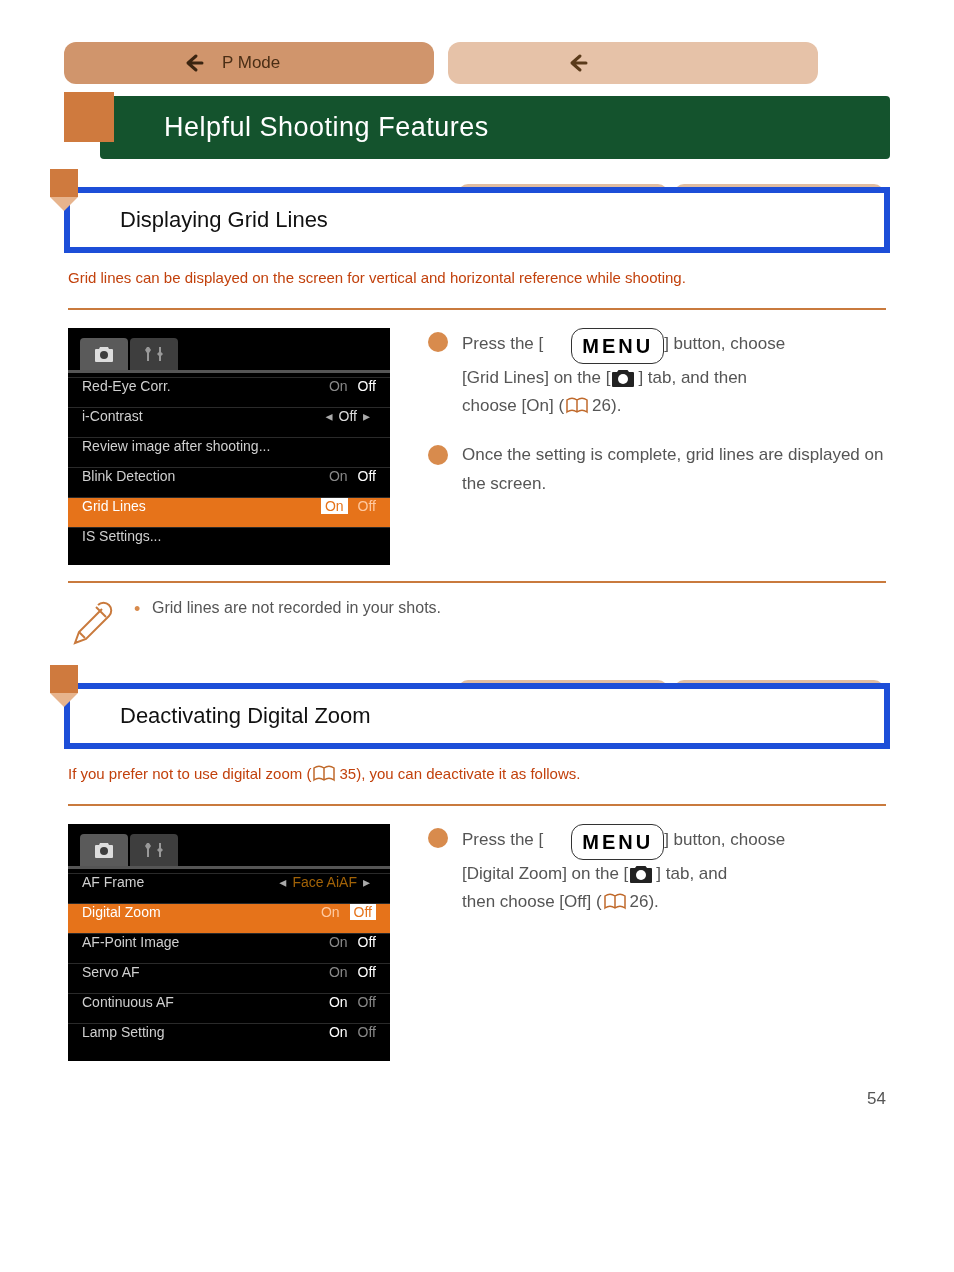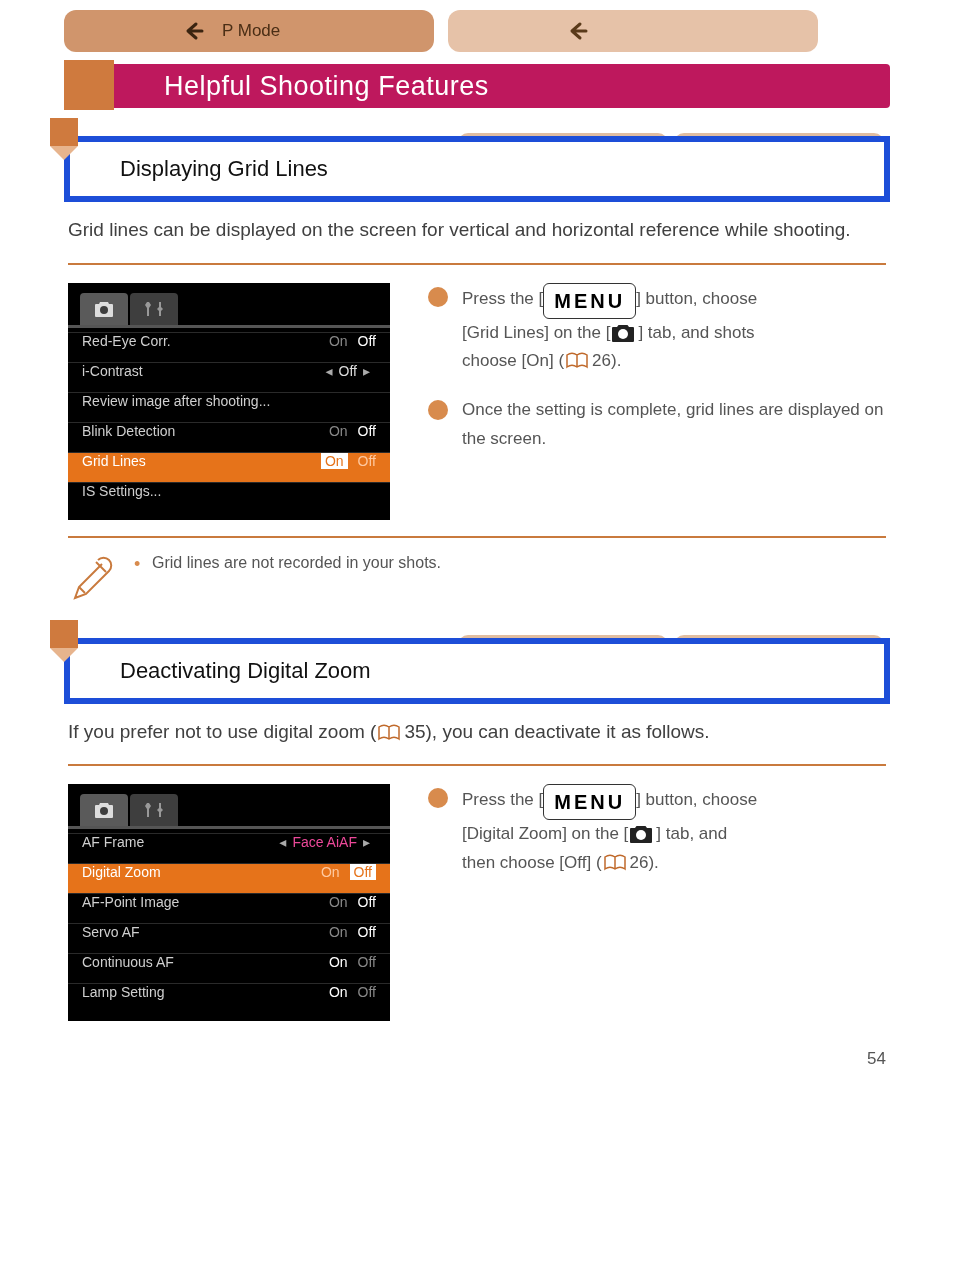--- a/index.html
+++ b/index.html
@@ -1,39 +1,39 @@
 <!DOCTYPE html>
 <html><head>
 <meta charset="utf-8">
 <style>
   * { box-sizing: border-box; margin: 0; padding: 0; }
   html, body { width: 954px; background: #fff; font-family: Arial, Helvetica, sans-serif; color: #333; }
   body { padding-bottom: 60px; }
 
   
-  .crumbs { display: flex; gap: 14px; padding: 10px 64px 4px; }
+  .crumbs { display: flex; gap: 14px; padding: 10px 64px 4px; margin-top: 32px; }
   .crumb { flex: 0 0 370px; height: 42px; border-radius: 12px; display: flex; align-items: center; padding-left: 120px; font-size: 17px; color: #5a3a1a; cursor: pointer; }
   .crumb.dark { background: #d0956c; color: #4a2e15; }
   .crumb.light { background: #e6c2a8; }
   .crumb svg { margin-right: 18px; flex: 0 0 auto; }
 
   
   .headbar { position: relative; margin: 8px 64px 18px; }
-  .headbar-bg { background: #be185d; height: 44px; border-radius: 4px; margin-left: 36px; display: flex; align-items: center; padding-left: 64px; font-size: 27px; color: #fff; letter-spacing: .5px; }
+  .headbar-bg { background: #14532d; height: 63px; border-radius: 4px; margin-left: 36px; display: flex; align-items: center; padding-left: 64px; font-size: 27px; color: #fff; letter-spacing: .5px; }
   .headbar-sq { position: absolute; left: 0; top: -4px; width: 50px; height: 50px; background: #cf7a3e; border: 1px solid #cf7a3e; display: flex; align-items: center; justify-content: center; font-size: 32px; color: #fff; }
 
   
   .sect { margin: 0 64px 12px; position: relative; }
   .tabs { position: absolute; right: 6px; top: -3px; display: flex; gap: 6px; }
   .tab { background: #e1bda0; border-top-left-radius: 10px; border-top-right-radius: 10px; width: 210px; height: 32px; display: flex; align-items: center; justify-content: center; font-size: 15px; color: #7a5638; }
   .sect-box { border: 6px solid #1d4ed8; background: #fff; padding: 14px 12px 14px 50px; font-size: 22px; color: #111; position: relative; margin-top: 28px; }
   .sect-sq { position: absolute; left: -20px; top: -24px; width: 28px; height: 28px; background: #cf7a3e; }
   .sect-tail { position: absolute; left: -20px; top: 4px; width: 0; height: 0; border-left: 14px solid transparent; border-right: 14px solid transparent; border-top: 14px solid #e7b48d; }
 
-  .body-para { margin: 14px 68px 18px; font-size: 19px; color: #404040; line-height: 1.5; }
+  .body-para { margin: 14px 68px 18px; font-size: 15px; color: #c2410c; line-height: 1.5; }
 
   hr.rule { border: none; border-top: 2px solid #c97a3d; margin: 16px 68px; }
 
   
   .stepwrap { display: flex; margin: 18px 68px 14px; gap: 38px; }
   .lcd { width: 322px; background: #000; padding: 10px 0 0; }
   .lcdtabs { display: flex; padding: 0 12px; gap: 0; }
   .lcdtab { width: 48px; height: 32px; background: #3e3e3e; display: flex; align-items: center; justify-content: center; border-top-left-radius: 4px; border-top-right-radius: 4px; margin-right: 2px; }
   .lcdtab.active { background: #5a5a5a; }
   .lcdtab svg { fill: #ddd; }
@@ -47,21 +47,21 @@
   .lcdrow .vwrap span.on { color: #fff; }
   .lcdrow .vwrap span.oncur { background: #fff; color: #e6731a; padding: 0 4px; }
   .lcdrow .vwrap span.offcur { background: #fff; color: #e6731a; padding: 0 4px; }
   .lcdrow .arrow { color: #aaa; padding: 0 6px; }
 
   .steps { flex: 1; }
   .step { display: flex; align-items: flex-start; gap: 14px; margin-bottom: 20px; }
   .dot { width: 20px; height: 20px; border-radius: 50%; background: #d88b4d; flex: 0 0 auto; margin-top: 4px; }
   .steptxt { font-size: 17px; color: #555; line-height: 1.7; }
   .steptxt .ln { display: block; }
-  .menubtn { display: inline-block; border: 1px solid #333; border-radius: 6px; padding: 0 10px; font-weight: bold; letter-spacing: 3px; font-size: 20px; color: #000; vertical-align: -4px; }
+  .menubtn { display: inline-block; border: 1px solid #333; border-radius: 12px; padding: 0 10px; font-weight: bold; letter-spacing: 3px; font-size: 20px; color: #000; vertical-align: -4px; margin-left: 28px; }
   .camicon, .bookicon { display: inline-block; width: 28px; height: 22px; vertical-align: -5px; }
 
   
   .note { display: flex; margin: 12px 68px 30px; gap: 20px; text-align: center; }
   .pencil { width: 46px; flex: 0 0 46px; }
   .note ul { list-style: none; }
   .note li { position: relative; padding-left: 18px; font-size: 16px; color: #555; }
   .note li::before { content: "•"; position: absolute; left: 0; top: 0; color: #d88b4d; font-size: 18px; }
 
   .pnum { text-align: right; padding-right: 68px; font-size: 17px; color: #555; margin-top: 28px; }
@@ -157,21 +157,21 @@
   </div>
 
   <div class="steps">
     <div class="step">
       <div class="dot"></div>
       <div class="steptxt">
         <span class="ln"><span>Press the [</span><span class="menubtn">MENU</span><span>] button, choose</span></span>
         <span class="ln"><span>[Grid Lines] on the [</span><span class="camicon"><svg width="26" height="20" viewBox="0 0 26 20">
                 <path fill="#222" d="M3 4h4l1.5-2h9L19 4h4a1 1 0 011 1v13a1 1 0 01-1 1H3a1 1 0 01-1-1V5a1 1 0 011-1z"></path>
                 <circle cx="13" cy="11" r="5" fill="#fff"></circle>
-              </svg></span><span>] tab, and shots</span></span>
+              </svg></span><span>] tab, and then</span></span>
         <span class="ln"><span>choose [On] (</span><span class="bookicon"><svg width="26" height="20" viewBox="0 0 26 20">
                 <path fill="none" stroke="#c06a2c" stroke-width="1.5" d="M3 4c3-2 7-2 10 0 3-2 7-2 10 0v12c-3-2-7-2-10 0-3-2-7-2-10 0V4z M13 4v12"></path>
               </svg></span><span>26).</span></span>
       </div>
     </div>
     <div class="step">
       <div class="dot"></div>
       <div class="steptxt">Once the setting is complete, grid lines are displayed on the screen.</div>
     </div>
   </div>
@@ -224,21 +224,21 @@
           <svg width="22" height="18" viewBox="0 0 22 18">
             <path fill="#999" d="M6 2l2 3-2 3v8H4V8L2 5l2-3h2zm10 0h2v5l2 2-2 2v5h-2v-5l-2-2 2-2V2z"></path>
           </svg>
         </div>
     </div>
     <div class="lcdbar"></div>
     <div class="lcdrows" id="lcd2rows">
         <div class="lcdrow">
           <span class="lab">AF Frame</span>
           <span class="arrow">◂</span>
-          <span style="color: #ec4899;">Face AiAF</span>
+          <span style="color: #a16207;">Face AiAF</span>
           <span class="arrow">▸</span>
         </div>
         <div class="lcdrow sel">
           <span class="lab">Digital Zoom</span>
           <span class="vwrap">
             <span style="color: rgb(255, 201, 160);">On</span>
             <span class="offcur">Off</span>
           </span>
         </div>
         <div class="lcdrow">

